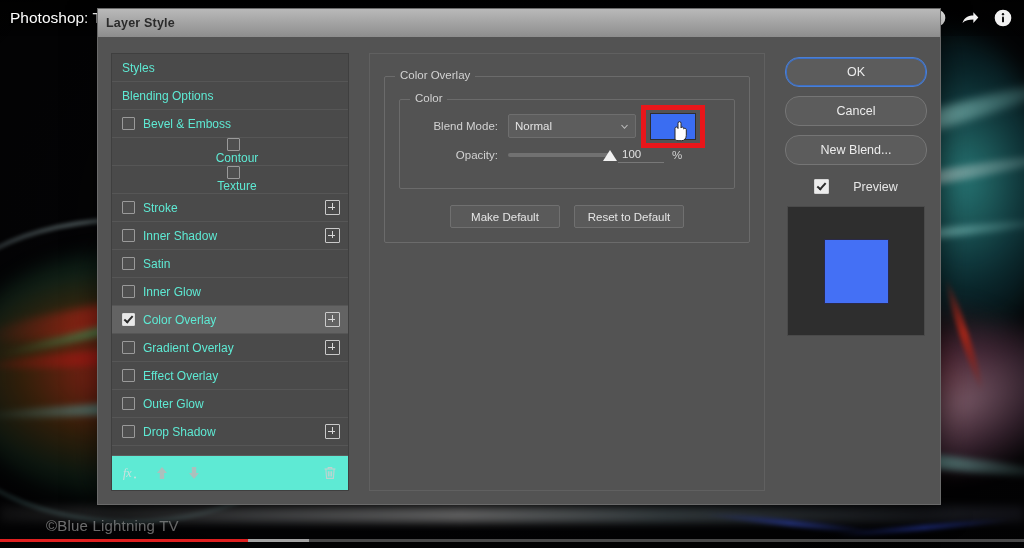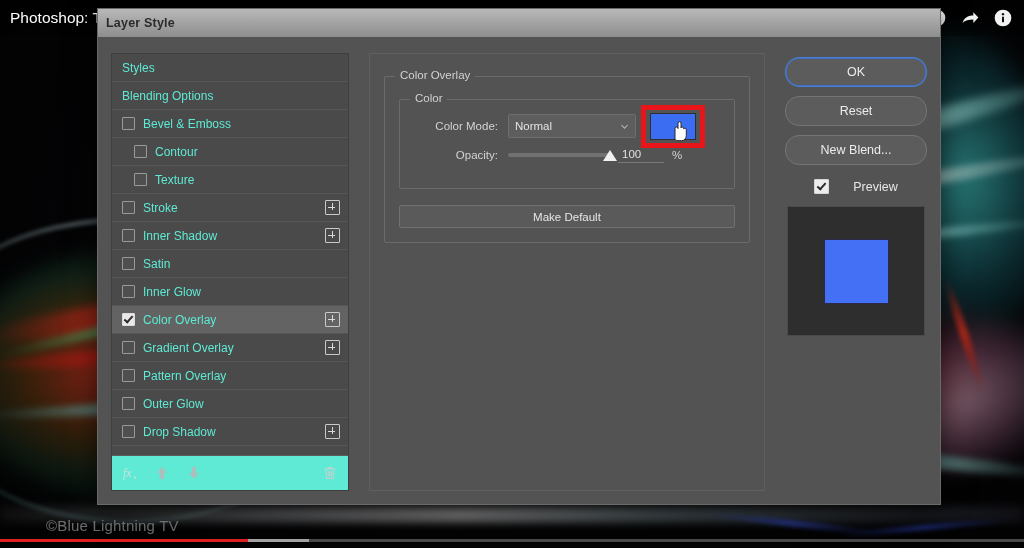--- a/index.html
+++ b/index.html
@@ -171,21 +171,21 @@
     display:flex;flex-direction:column;box-sizing:border-box;
   }
   #styles-list{flex:1;overflow:hidden;}
   .style-row{
     height:28px;display:flex;align-items:center;
     border-bottom:1px solid #565656;
     color:#5eead4;font-size:12px;padding:0 8px 0 10px;box-sizing:border-box;
     position:relative;
   }
   .style-row.header{padding-left:10px;}
-  .style-row.indent{padding-left:22px;}
+  .style-row.indent{padding-left:22px;flex-direction:column;}
   .style-row.selected{background:#636363;}
   .style-row .cb{
     width:11px;height:11px;border:1px solid #9a9a9a;background:#4f4f4f;
     margin-right:8px;flex:0 0 auto;position:relative;border-radius:1px;
   }
   .style-row .cb.checked{background:#e9e9e9;border-color:#dcdcdc;}
   .style-row .cb.checked:after{
     content:"";position:absolute;left:3px;top:0px;width:3px;height:7px;
     border:solid #2b2b2b;border-width:0 2px 2px 0;transform:rotate(42deg);
   }
@@ -255,21 +255,21 @@
     position:absolute;left:95px;top:-3px;width:0;height:0;
     border-left:7px solid transparent;border-right:7px solid transparent;
     border-bottom:11px solid #f1f1f1;
   }
   #opacity-value{
     width:46px;font-size:11.5px;color:#e0e0e0;
     border-bottom:1px solid #787878;padding:0 2px 2px 4px;box-sizing:border-box;
   }
   #opacity-unit{font-size:11.5px;color:#d2d2d2;margin-left:8px;}
 
-  #default-buttons{display:flex;gap:14px;justify-content:center;margin-top:16px;flex-direction:column;}
+  #default-buttons{display:flex;gap:14px;justify-content:center;margin-top:16px;}
   .default-btn{
     min-width:88px;height:21px;background:#5a5a5a;border:1px solid #707070;
     border-radius:2px;color:#e6e6e6;font-size:11.5px;
     display:flex;align-items:center;justify-content:center;padding:0 10px;cursor:pointer;
   }
 
   
   #actions-panel{width:142px;display:flex;flex-direction:column;align-items:center;padding-top:4px;}
   .action-btn{
     width:140px;height:28px;background:#5c5c5c;border:1px solid #757575;
@@ -408,21 +408,21 @@
             <span class="lbl">Color Overlay</span>
             <span class="plus"></span>
           </div>
           <div class="style-row header">
             <span class="cb"></span>
             <span class="lbl">Gradient Overlay</span>
             <span class="plus"></span>
           </div>
           <div class="style-row header">
             <span class="cb"></span>
-            <span class="lbl">Pattern Overlay</span>
+            <span class="lbl">Effect Overlay</span>
           </div>
           <div class="style-row header">
             <span class="cb"></span>
             <span class="lbl">Outer Glow</span>
           </div>
           <div class="style-row header">
             <span class="cb"></span>
             <span class="lbl">Drop Shadow</span>
             <span class="plus"></span>
           </div>
@@ -456,21 +456,21 @@
     </div>
 
     <div id="settings-panel">
       <div class="groupbox" id="color-overlay-group">
         <span class="gb-title">Color Overlay</span>
 
         <div class="groupbox" id="color-group">
           <span class="gb-title">Color</span>
 
           <div class="field-row">
-            <span class="field-label">Color Mode:</span>
+            <span class="field-label">Blend Mode:</span>
             <div id="blend-mode-select">
               <span id="blend-mode-value">Normal</span>
               <svg id="blend-chevron" viewBox="0 0 12 12" fill="none" stroke="#d8d8d8" stroke-width="1.4">
                 <path d="M2 4 L6 8.4 L10 4"></path>
               </svg>
             </div>
             <div id="color-swatch-wrap">
               <div id="color-swatch" style="background: rgb(58, 109, 242);"></div>
               <div id="swatch-highlight" style="border-color: rgb(232, 22, 26);"></div>
               <svg style="position:absolute;left:18px;top:6px;width:22px;height:26px;" viewBox="0 0 22 26">
@@ -484,27 +484,28 @@
             <div id="opacity-slider">
               <div id="opacity-thumb"></div>
             </div>
             <div id="opacity-value">100</div>
             <span id="opacity-unit">%</span>
           </div>
         </div>
 
         <div id="default-buttons">
           <div class="default-btn">Make Default</div>
+          <div class="default-btn">Reset to Default</div>
         </div>
       </div>
     </div>
 
     <div id="actions-panel">
       <div class="action-btn" id="ok-button">OK</div>
-      <div class="action-btn">Reset</div>
+      <div class="action-btn">Cancel</div>
       <div class="action-btn">New Blend...</div>
       <div id="preview-row">
         <div id="preview-checkbox"></div>
         <span id="preview-label">Preview</span>
       </div>
       <div id="preview-thumb">
         <div id="preview-square" style="background: rgb(68, 112, 245);"></div>
       </div>
     </div>
 

